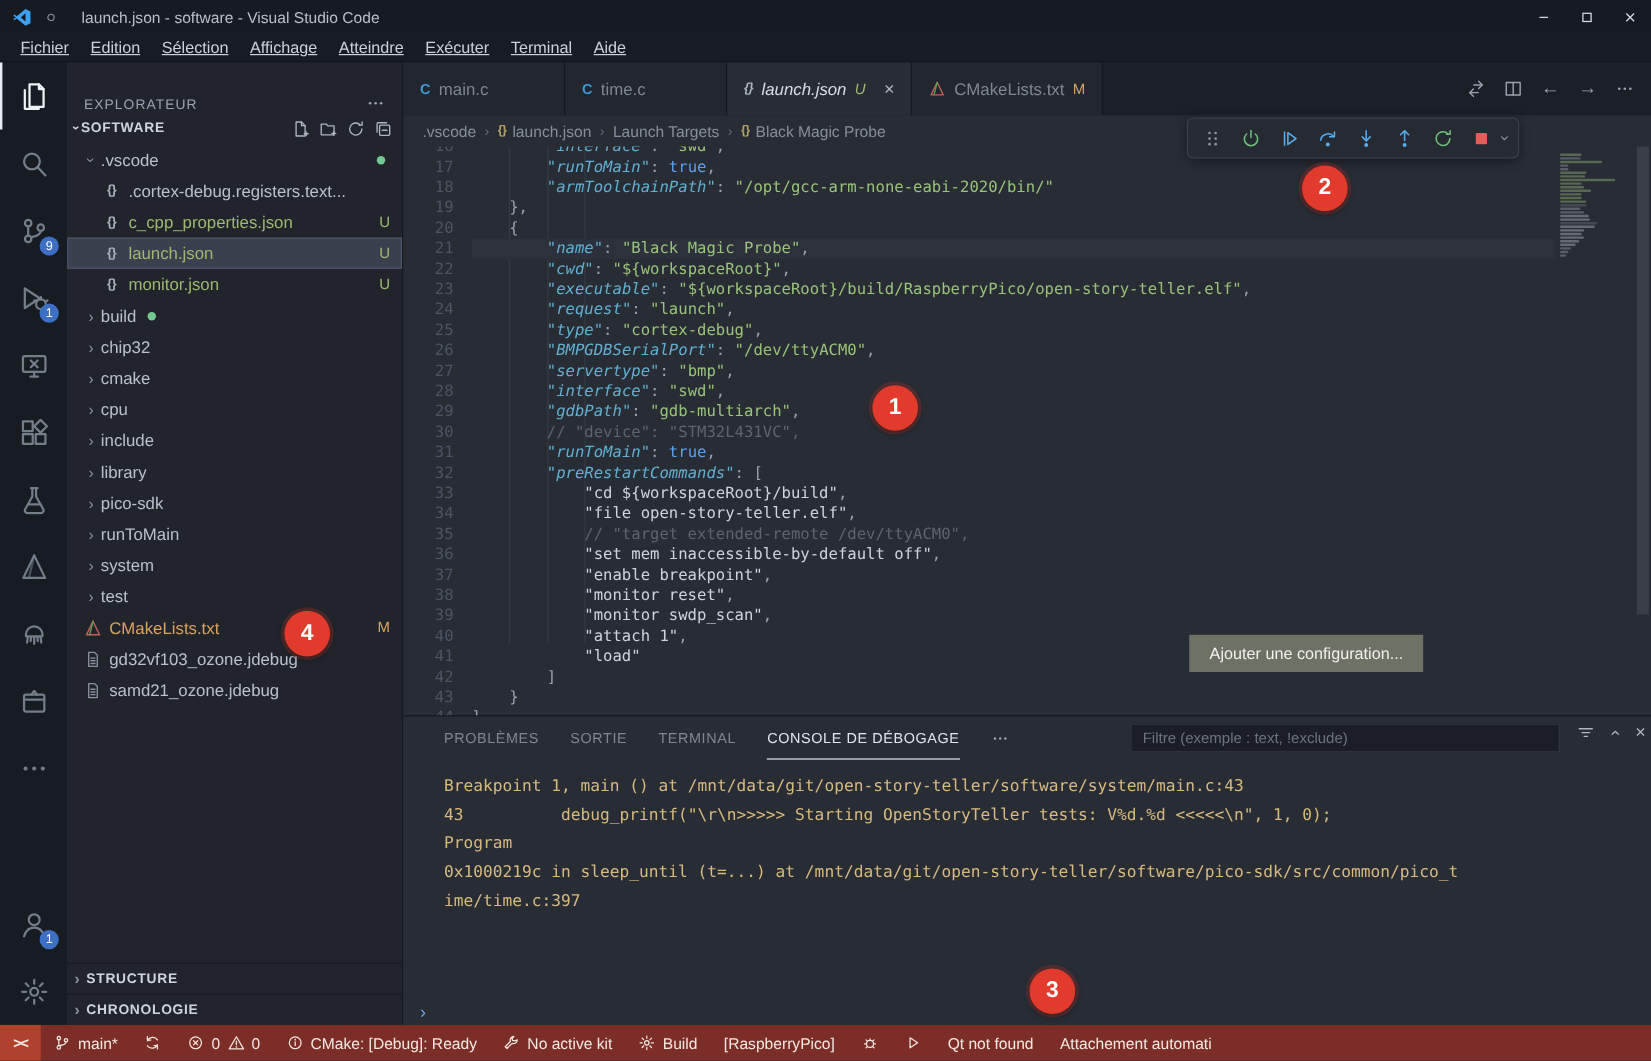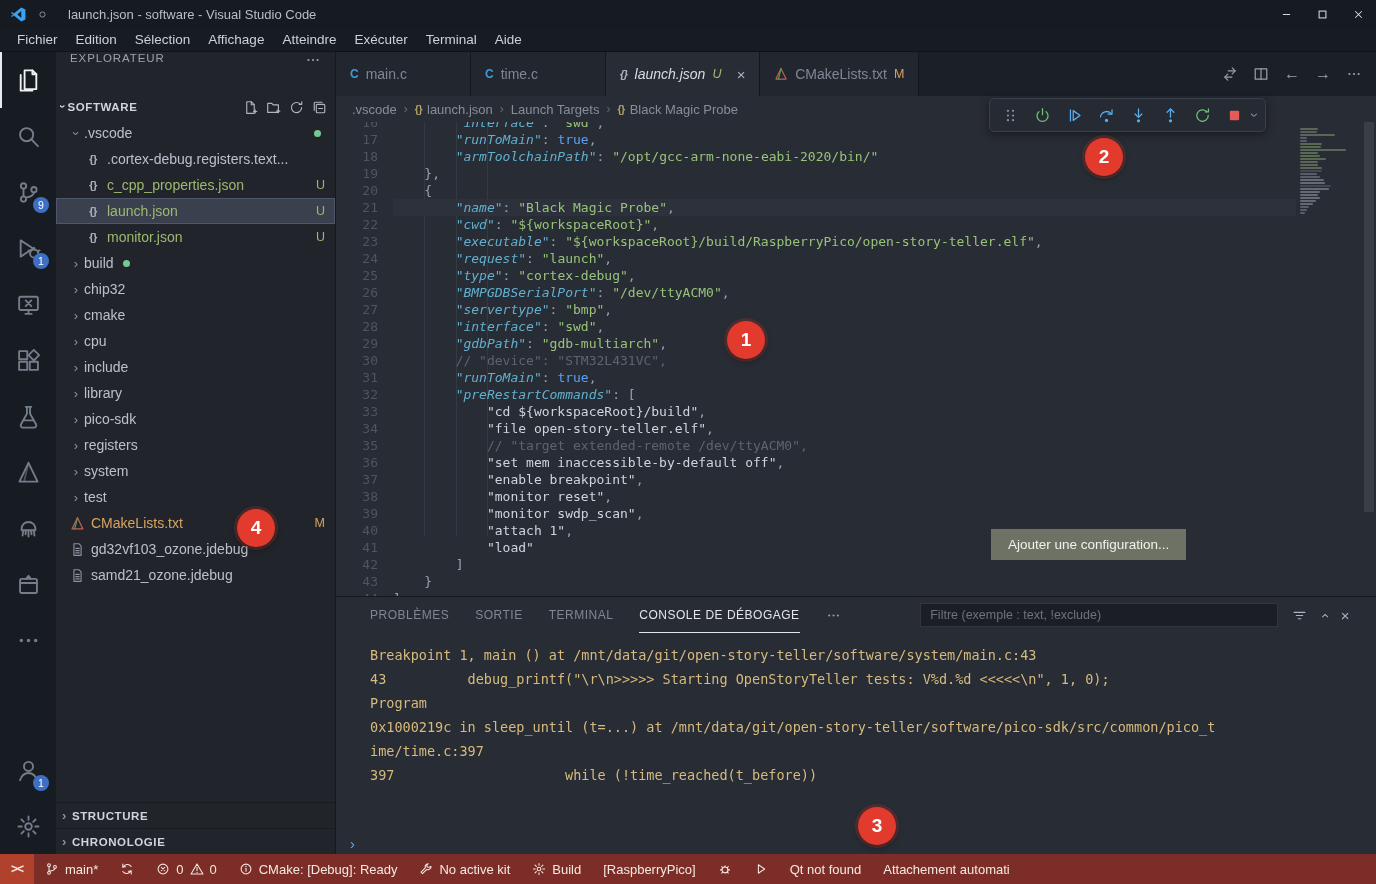--- a/index.html
+++ b/index.html
@@ -16,35 +16,35 @@
   
   .titlebar { height:28px; background:#161a21; display:flex; align-items:center; padding-left:10px; gap:9px; color:#b9bec8; font-size:13px; }
   .vslogo { font-size:17px; }
   .dirtydot { font-size:13px; color:#8a919e; }
   .titlebar .title { margin-left:10px; }
   .wincontrols { margin-left:auto; display:flex; height:100%; }
   .winbtn { width:36px; height:100%; display:flex; align-items:center; justify-content:center; color:#d6dae2; font-size:13px; }
 
   
   .menubar { height:24px; background:#171b22; display:flex; align-items:center; padding-left:8px; color:#ccd1da; font-size:13.5px; border-bottom:1px solid #10131a; }
-  .menu-item { padding:0 9px; }
+  .menu-item { padding:0 9px;text-decoration:underline; }
 
   .main { display:flex; height:802px; }
 
   
   .activitybar { width:56px; background:#171b22; display:flex; flex-direction:column; align-items:center; }
   .ab-item { width:56px; height:56px; position:relative; display:flex; align-items:center; justify-content:center; color:#747d8a; }
   .ab-item.active { color:#eef1f5; box-shadow: inset 2px 0 0 #e7eaf0; }
   .ab-item .icon { font-size:25px; }
   .ab-badge { position:absolute; right:7px; bottom:7px; min-width:16px; height:16px; border-radius:8px; background:#3d6fc4; color:#fff; font-size:10.5px; display:flex; align-items:center; justify-content:center; padding:0 4px; }
   .ab-spacer { flex:1; }
 
   
   .sidebar { width:279px; background:#21252b; display:flex; flex-direction:column; color:#b9c0cc; }
-  .sidebar-header { height:42px; flex:none; display:flex; align-items:flex-start; padding:0 14px; font-size:11.5px; letter-spacing:.9px; color:#9aa2af; }
+  .sidebar-header { height:42px; flex:none; display:flex; align-items:flex-end; padding:0 14px; font-size:11.5px; letter-spacing:.9px; color:#9aa2af; }
   .sidebar-header .more { margin-left:auto; font-size:16px; color:#9aa2af; }
   .section-header { height:26px; flex:none; display:flex; align-items:center; font-size:11.5px; font-weight:700; letter-spacing:.6px; color:#cfd4dd; padding:0 8px 0 4px; gap:3px; }
   .section-actions { margin-left:auto; display:flex; gap:8px; color:#aeb5c0; }
   .section-actions .icon { font-size:15px; }
   .tree { flex:1; overflow:hidden; font-size:14px; }
   .trow { height:26px; display:flex; align-items:center; padding-right:10px; }
   .trow .chev { width:16px; flex:none; text-align:center; color:#8b93a0; font-size:13px; }
   .chev.down { transform:rotate(90deg); }
   .trow .ficon { width:18px; flex:none; display:flex; justify-content:center; margin-right:5px; color:#8a92a0; }
   .trow .ficon .icon { font-size:15px; }
@@ -101,25 +101,25 @@
   .debug-toolbar { position:absolute; left:653px; top:46px; height:34px; display:flex; align-items:center; gap:5px; background:#262b33; border:1px solid #3a404b; border-radius:5px; padding:0 7px; box-shadow:0 2px 10px rgba(0,0,0,.45); z-index:6; }
   .dt-btn { width:27px; height:26px; display:flex; align-items:center; justify-content:center; }
   .dt-btn .icon { font-size:17px; }
   .dt-green { color:#6fc177; } .dt-blue { color:#58aef2; } .dt-red { color:#e45b57; } .dt-gray { color:#8a92a0; }
   .dt-chev { color:#8a92a0; font-size:14px; }
 
   .addconfig { position:absolute; left:655px; top:407px; height:31px; padding:0 17px; background:#6e7264; color:#f0f1ec; border:none; font-size:13.5px; font-family:inherit; z-index:4; cursor:pointer; }
 
   
   .panel { height:258px; flex:none; border-top:1px solid #15181d; display:flex; flex-direction:column; background:#282c34; }
-  .panel-tabs { height:36px; flex:none; display:flex; align-items:center; padding:0 26px 0 34px; gap:26px; font-size:12px; letter-spacing:.5px; color:#7f8795; }
+  .panel-tabs { height:36px; flex:none; display:flex; align-items:center; padding:0 4px 0 34px; gap:26px; font-size:12px; letter-spacing:.5px; color:#7f8795; }
   .ptab { height:100%; display:flex; align-items:center; border-bottom:1px solid transparent; white-space:nowrap; }
   .ptab.active { color:#e2e6ec; border-bottom-color:#e2e6ec; }
   .panel-more { color:#9aa2b0; font-size:15px; }
-  .panel-actions { margin-left:auto; display:flex; align-items:center; gap:14px; color:#aeb5c0; }
+  .panel-actions { margin-left:auto; display:flex; align-items:flex-start; gap:14px; color:#aeb5c0; }
   .panel-actions .icon { font-size:15px; }
   .panel-actions .ticon { font-size:15px; }
   .filter-input { width:358px; height:24px; background:#1b1e24; border:1px solid #303540; color:#cfd4dd; font-size:12.5px; padding:0 9px; font-family:inherit; outline:none; }
   .filter-input::placeholder { color:#6b7380; }
   .console { flex:1; padding:10px 20px 0 34px; font-family:"DejaVu Sans Mono", monospace; font-size:13.5px; line-height:24px; color:#d7ba7d; overflow:hidden; }
   .dline { white-space:pre-wrap; word-break:break-all; max-width:852px; }
   .console-input { height:22px; flex:none; display:flex; align-items:center; padding-left:14px; color:#6ea4e8; font-size:15px; }
 
   
   .statusbar { height:30px; display:flex; align-items:center; font-size:13px; color:#f3e9e2; white-space:nowrap; overflow:hidden; }
@@ -400,21 +400,21 @@
           <div class="trow" style="padding-left: 12px;">
             <span class="ticon chev">›</span>
             <span class="tlabel">library</span>
           </div>
           <div class="trow" style="padding-left: 12px;">
             <span class="ticon chev">›</span>
             <span class="tlabel">pico-sdk</span>
           </div>
           <div class="trow" style="padding-left: 12px;">
             <span class="ticon chev">›</span>
-            <span class="tlabel">registers</span>
+            <span class="tlabel">runToMain</span>
           </div>
           <div class="trow" style="padding-left: 12px;">
             <span class="ticon chev">›</span>
             <span class="tlabel">system</span>
           </div>
           <div class="trow" style="padding-left: 12px;">
             <span class="ticon chev">›</span>
             <span class="tlabel">test</span>
           </div>
           <div class="trow" style="padding-left: 12px;">
@@ -678,21 +678,20 @@
               <span class="ticon rot90" style="transform: rotate(-90deg);">›</span>
               <span class="ticon">×</span>
             </div>
           </div>
         <div class="console" id="console">
             <div class="dline">Breakpoint 1, main () at /mnt/data/git/open-story-teller/software/system/main.c:43</div>
             <div class="dline">43          debug_printf("\r\n&gt;&gt;&gt;&gt;&gt; Starting OpenStoryTeller tests: V%d.%d &lt;&lt;&lt;&lt;&lt;\n", 1, 0);</div>
             <div class="dline"></div>
             <div class="dline">Program</div>
             <div class="dline">0x1000219c in sleep_until (t=...) at /mnt/data/git/open-story-teller/software/pico-sdk/src/common/pico_time/time.c:397</div>
-            <div class="dline">397                     while (!time_reached(t_before))</div>
           </div>
         <div class="console-input">
           <span class="ticon">›</span>
         </div>
       </div>
     </div>
   </div>
 
   <div class="statusbar" id="statusbar" style="background: rgb(125, 45, 39);">
       <div class="sb-item sb-remote" style="background: rgb(176, 65, 44);">

